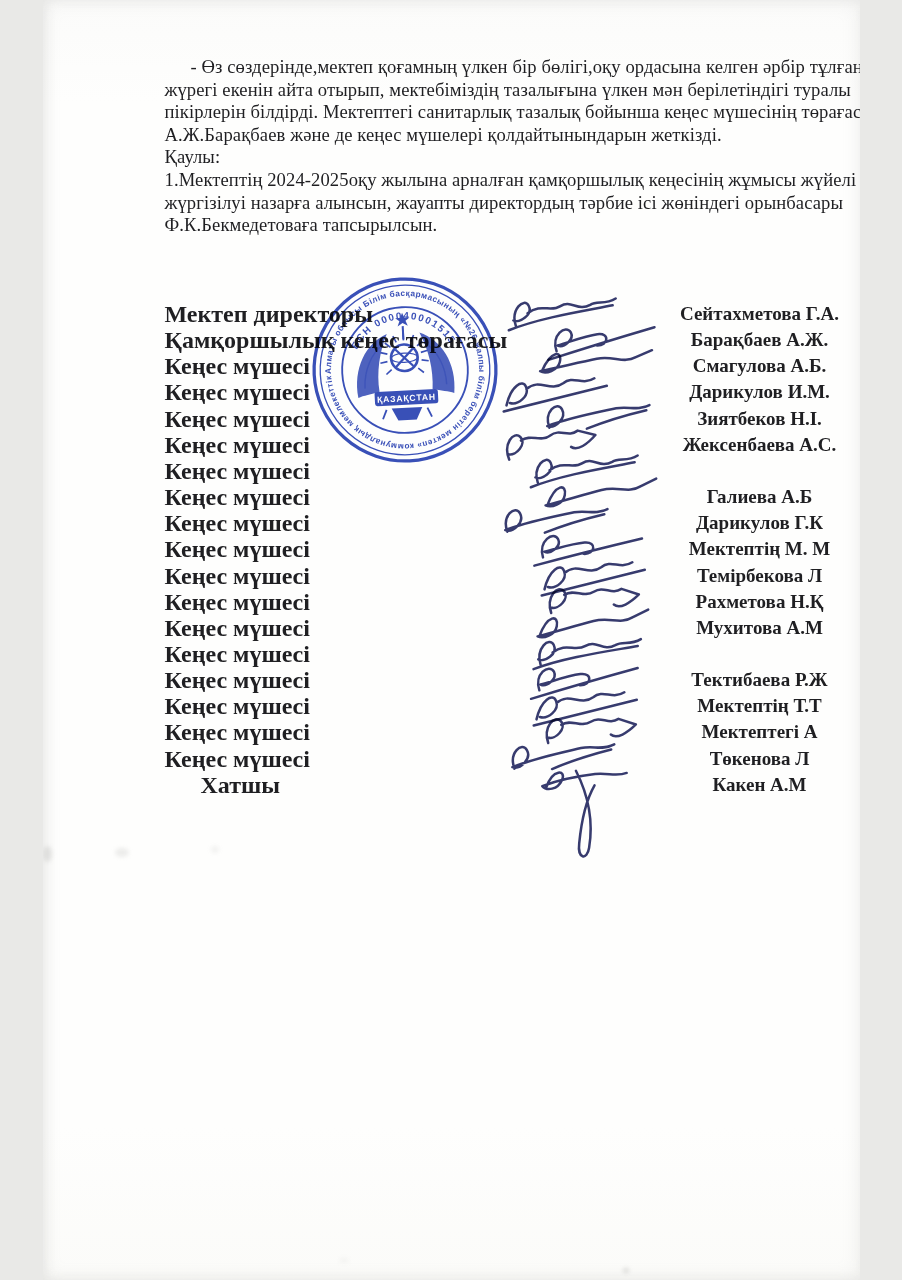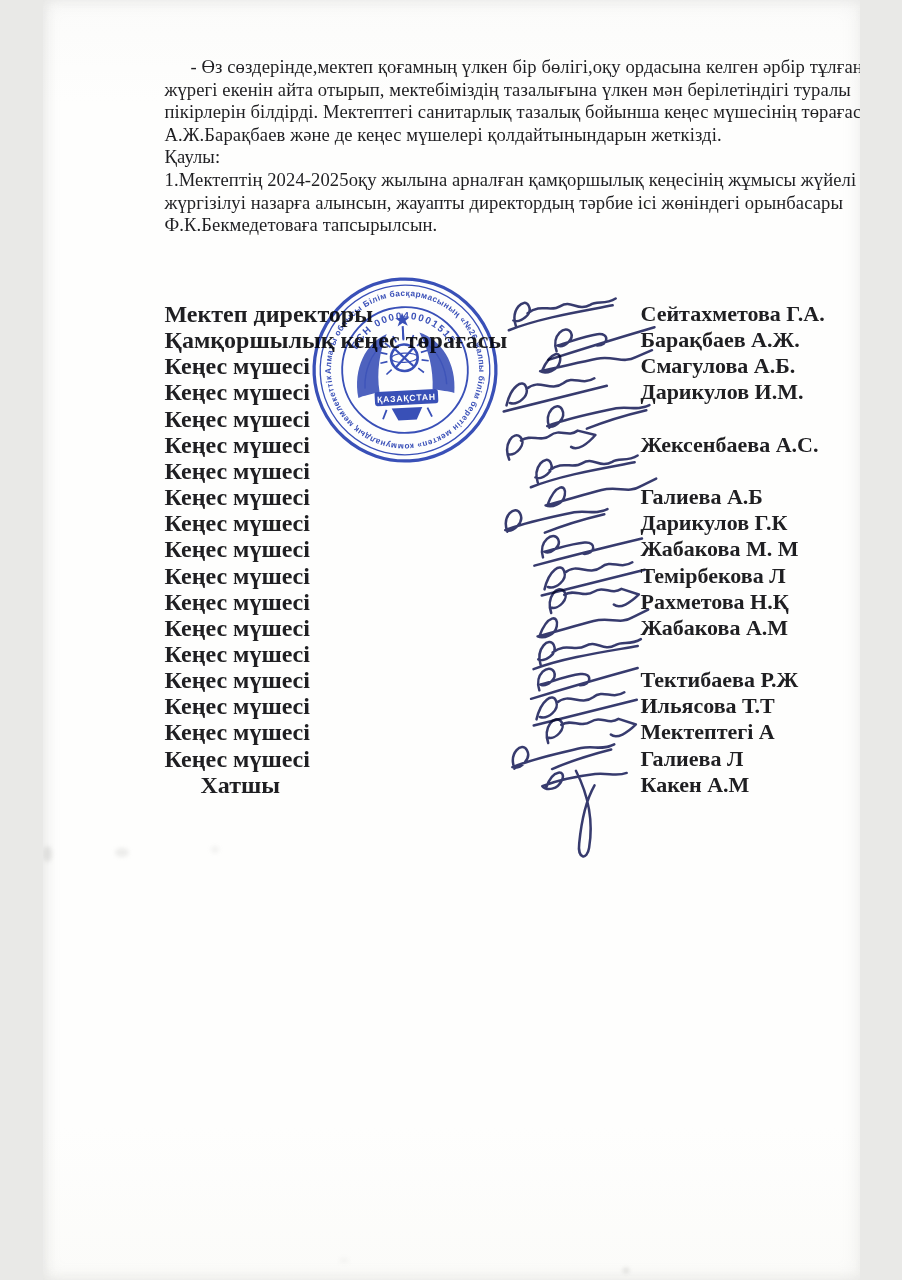--- a/index.html
+++ b/index.html
@@ -26,22 +26,22 @@
   .heading{font-weight:normal;}
   
   .sig-row{position:absolute;left:0;width:902px;height:26px;}
   .role{
     position:absolute;left:122px;top:0;
     font-weight:bold;font-size:24px;line-height:24px;white-space:nowrap;
   }
   .role.indented{left:158px;}
   .pname{
     position:absolute;left:598px;top:0;width:238px;
-    font-weight:bold;font-size:22px;line-height:24px;
-    white-space:nowrap;
+    font-weight:bold;font-size:19px;line-height:24px;
+    text-align:center;white-space:nowrap;
   }
   .sig{
     position:absolute;
     overflow:visible;
     mix-blend-mode:multiply;
     pointer-events:none;
   }
   .sig path{fill:none;stroke:#262a63;stroke-width:2.7;stroke-linecap:round;stroke-linejoin:round;opacity:.92;}
   
   .stamp-wrap{
@@ -101,20 +101,21 @@
         <svg class="sig" width="150" height="52" viewBox="0 0 160 56" style="left: 450px; top: -16px; transform: rotate(-9deg);">
           <path d="M12 34 C20 14 34 8 36 18 C38 28 24 36 16 32 M36 20 C52 10 60 28 76 20 C88 13 96 26 110 20 M8 40 L122 30"></path>
         </svg>
         <span class="pname">Дарикулов И.М.</span>
       </div>
       <div class="sig-row" style="top: 406.6px;">
         <span class="role">Кеңес мүшесі</span>
         <svg class="sig" width="150" height="52" viewBox="0 0 160 56" style="left: 488px; top: -16px; transform: rotate(-7deg);">
           <path d="M18 32 C14 14 30 4 34 14 C38 24 24 34 16 30 C40 24 70 22 92 20 C106 19 114 26 128 21 M58 38 C80 32 106 28 124 26"></path>
         </svg>
+        <span class="pname">Зиятбеков Н.І.</span>
       </div>
       <div class="sig-row" style="top: 432.75px;">
         <span class="role">Кеңес мүшесі</span>
         <svg class="sig" width="150" height="52" viewBox="0 0 160 56" style="left: 443px; top: -16px; transform: rotate(-10deg);">
           <path d="M22 36 C18 18 32 6 38 14 C44 22 30 34 22 30 M38 18 C50 12 58 24 70 18 C82 12 88 24 100 18 L118 26 C108 34 96 40 90 34"></path>
         </svg>
         <span class="pname">Жексенбаева А.С.</span>
       </div>
       <div class="sig-row" style="top: 458.9px;">
         <span class="role">Кеңес мүшесі</span>
@@ -134,76 +135,76 @@
         <svg class="sig" width="150" height="52" viewBox="0 0 160 56" style="left: 446px; top: -16px; transform: rotate(-7deg);">
           <path d="M18 32 C14 14 30 4 34 14 C38 24 24 34 16 30 C40 24 70 22 92 20 C106 19 114 26 128 21 M58 38 C80 32 106 28 124 26"></path>
         </svg>
         <span class="pname">Дарикулов Г.К</span>
       </div>
       <div class="sig-row" style="top: 537.35px;">
         <span class="role">Кеңес мүшесі</span>
         <svg class="sig" width="150" height="52" viewBox="0 0 160 56" style="left: 480px; top: -16px; transform: rotate(-5deg);">
           <path d="M20 34 C16 16 34 6 38 16 C41 24 28 32 22 28 C36 26 52 22 66 22 C80 22 76 36 64 34 M10 42 C44 36 94 28 128 23"></path>
         </svg>
-        <span class="pname">Жабакова М. М</span>
+        <span class="pname">Мектептің М. М</span>
       </div>
       <div class="sig-row" style="top: 563.5px;">
         <span class="role">Кеңес мүшесі</span>
         <svg class="sig" width="150" height="52" viewBox="0 0 160 56" style="left: 488px; top: -16px; transform: rotate(-9deg);">
           <path d="M12 34 C20 14 34 8 36 18 C38 28 24 36 16 32 M36 20 C52 10 60 28 76 20 C88 13 96 26 110 20 M8 40 L122 30"></path>
         </svg>
         <span class="pname">Темірбекова Л</span>
       </div>
       <div class="sig-row" style="top: 589.65px;">
         <span class="role">Кеңес мүшесі</span>
         <svg class="sig" width="150" height="52" viewBox="0 0 160 56" style="left: 486px; top: -16px; transform: rotate(-6deg);">
           <path d="M22 36 C18 18 32 6 38 14 C44 22 30 34 22 30 M38 18 C50 12 58 24 70 18 C82 12 88 24 100 18 L118 26 C108 34 96 40 90 34"></path>
         </svg>
         <span class="pname">Рахметова Н.Қ</span>
       </div>
       <div class="sig-row" style="top: 615.8px;">
         <span class="role">Кеңес мүшесі</span>
         <svg class="sig" width="150" height="52" viewBox="0 0 160 56" style="left: 480px; top: -16px; transform: rotate(-8deg);">
           <path d="M16 30 C28 8 40 10 36 22 C33 31 20 34 14 30 C32 28 58 24 76 22 C94 20 104 30 118 24 L136 18"></path>
         </svg>
-        <span class="pname">Жабакова А.М</span>
+        <span class="pname">Мухитова А.М</span>
       </div>
       <div class="sig-row" style="top: 641.95px;">
         <span class="role">Кеңес мүшесі</span>
         <svg class="sig" width="150" height="52" viewBox="0 0 160 56" style="left: 483px; top: -16px; transform: rotate(-5deg);">
           <path d="M14 36 C10 18 26 6 30 16 C34 26 18 34 12 30 M28 24 C44 14 52 26 64 20 C76 14 82 28 96 22 C104 18 112 24 124 18 M6 40 C42 30 86 28 120 25"></path>
         </svg>
       </div>
       <div class="sig-row" style="top: 668.1px;">
         <span class="role">Кеңес мүшесі</span>
         <svg class="sig" width="150" height="52" viewBox="0 0 160 56" style="left: 476px; top: -16px; transform: rotate(-7deg);">
           <path d="M20 34 C16 16 34 6 38 16 C41 24 28 32 22 28 C36 26 52 22 66 22 C80 22 76 36 64 34 M10 42 C44 36 94 28 128 23"></path>
         </svg>
         <span class="pname">Тектибаева Р.Ж</span>
       </div>
       <div class="sig-row" style="top: 694.25px;">
         <span class="role">Кеңес мүшесі</span>
         <svg class="sig" width="150" height="52" viewBox="0 0 160 56" style="left: 480px; top: -16px; transform: rotate(-9deg);">
           <path d="M12 34 C20 14 34 8 36 18 C38 28 24 36 16 32 M36 20 C52 10 60 28 76 20 C88 13 96 26 110 20 M8 40 L122 30"></path>
         </svg>
-        <span class="pname">Ильясова Т.Т</span>
+        <span class="pname">Мектептің Т.Т</span>
       </div>
       <div class="sig-row" style="top: 720.4px;">
         <span class="role">Кеңес мүшесі</span>
         <svg class="sig" width="150" height="52" viewBox="0 0 160 56" style="left: 483px; top: -16px; transform: rotate(-6deg);">
           <path d="M22 36 C18 18 32 6 38 14 C44 22 30 34 22 30 M38 18 C50 12 58 24 70 18 C82 12 88 24 100 18 L118 26 C108 34 96 40 90 34"></path>
         </svg>
         <span class="pname">Мектептегі А</span>
       </div>
       <div class="sig-row" style="top: 746.55px;">
         <span class="role">Кеңес мүшесі</span>
         <svg class="sig" width="150" height="52" viewBox="0 0 160 56" style="left: 453px; top: -16px; transform: rotate(-8deg);">
           <path d="M18 32 C14 14 30 4 34 14 C38 24 24 34 16 30 C40 24 70 22 92 20 C106 19 114 26 128 21 M58 38 C80 32 106 28 124 26"></path>
         </svg>
-        <span class="pname">Галиева Л</span>
+        <span class="pname">Төкенова Л</span>
       </div>
       <div class="sig-row" style="top: 772.7px;">
         <span class="role indented">Хатшы</span>
         <svg class="sig" width="150" height="52" viewBox="0 0 160 56" style="left: 480px; top: -16px; transform: rotate(-7deg);">
           <path d="M24 26 C34 6 48 10 42 20 C36 30 24 30 20 24 C36 20 60 18 78 18 C92 18 100 24 112 21 M58 12 C66 34 72 62 62 96 C58 110 48 106 52 90 C56 72 64 46 76 30"></path>
         </svg>
         <span class="pname">Какен А.М</span>
       </div>
     </div>
 

